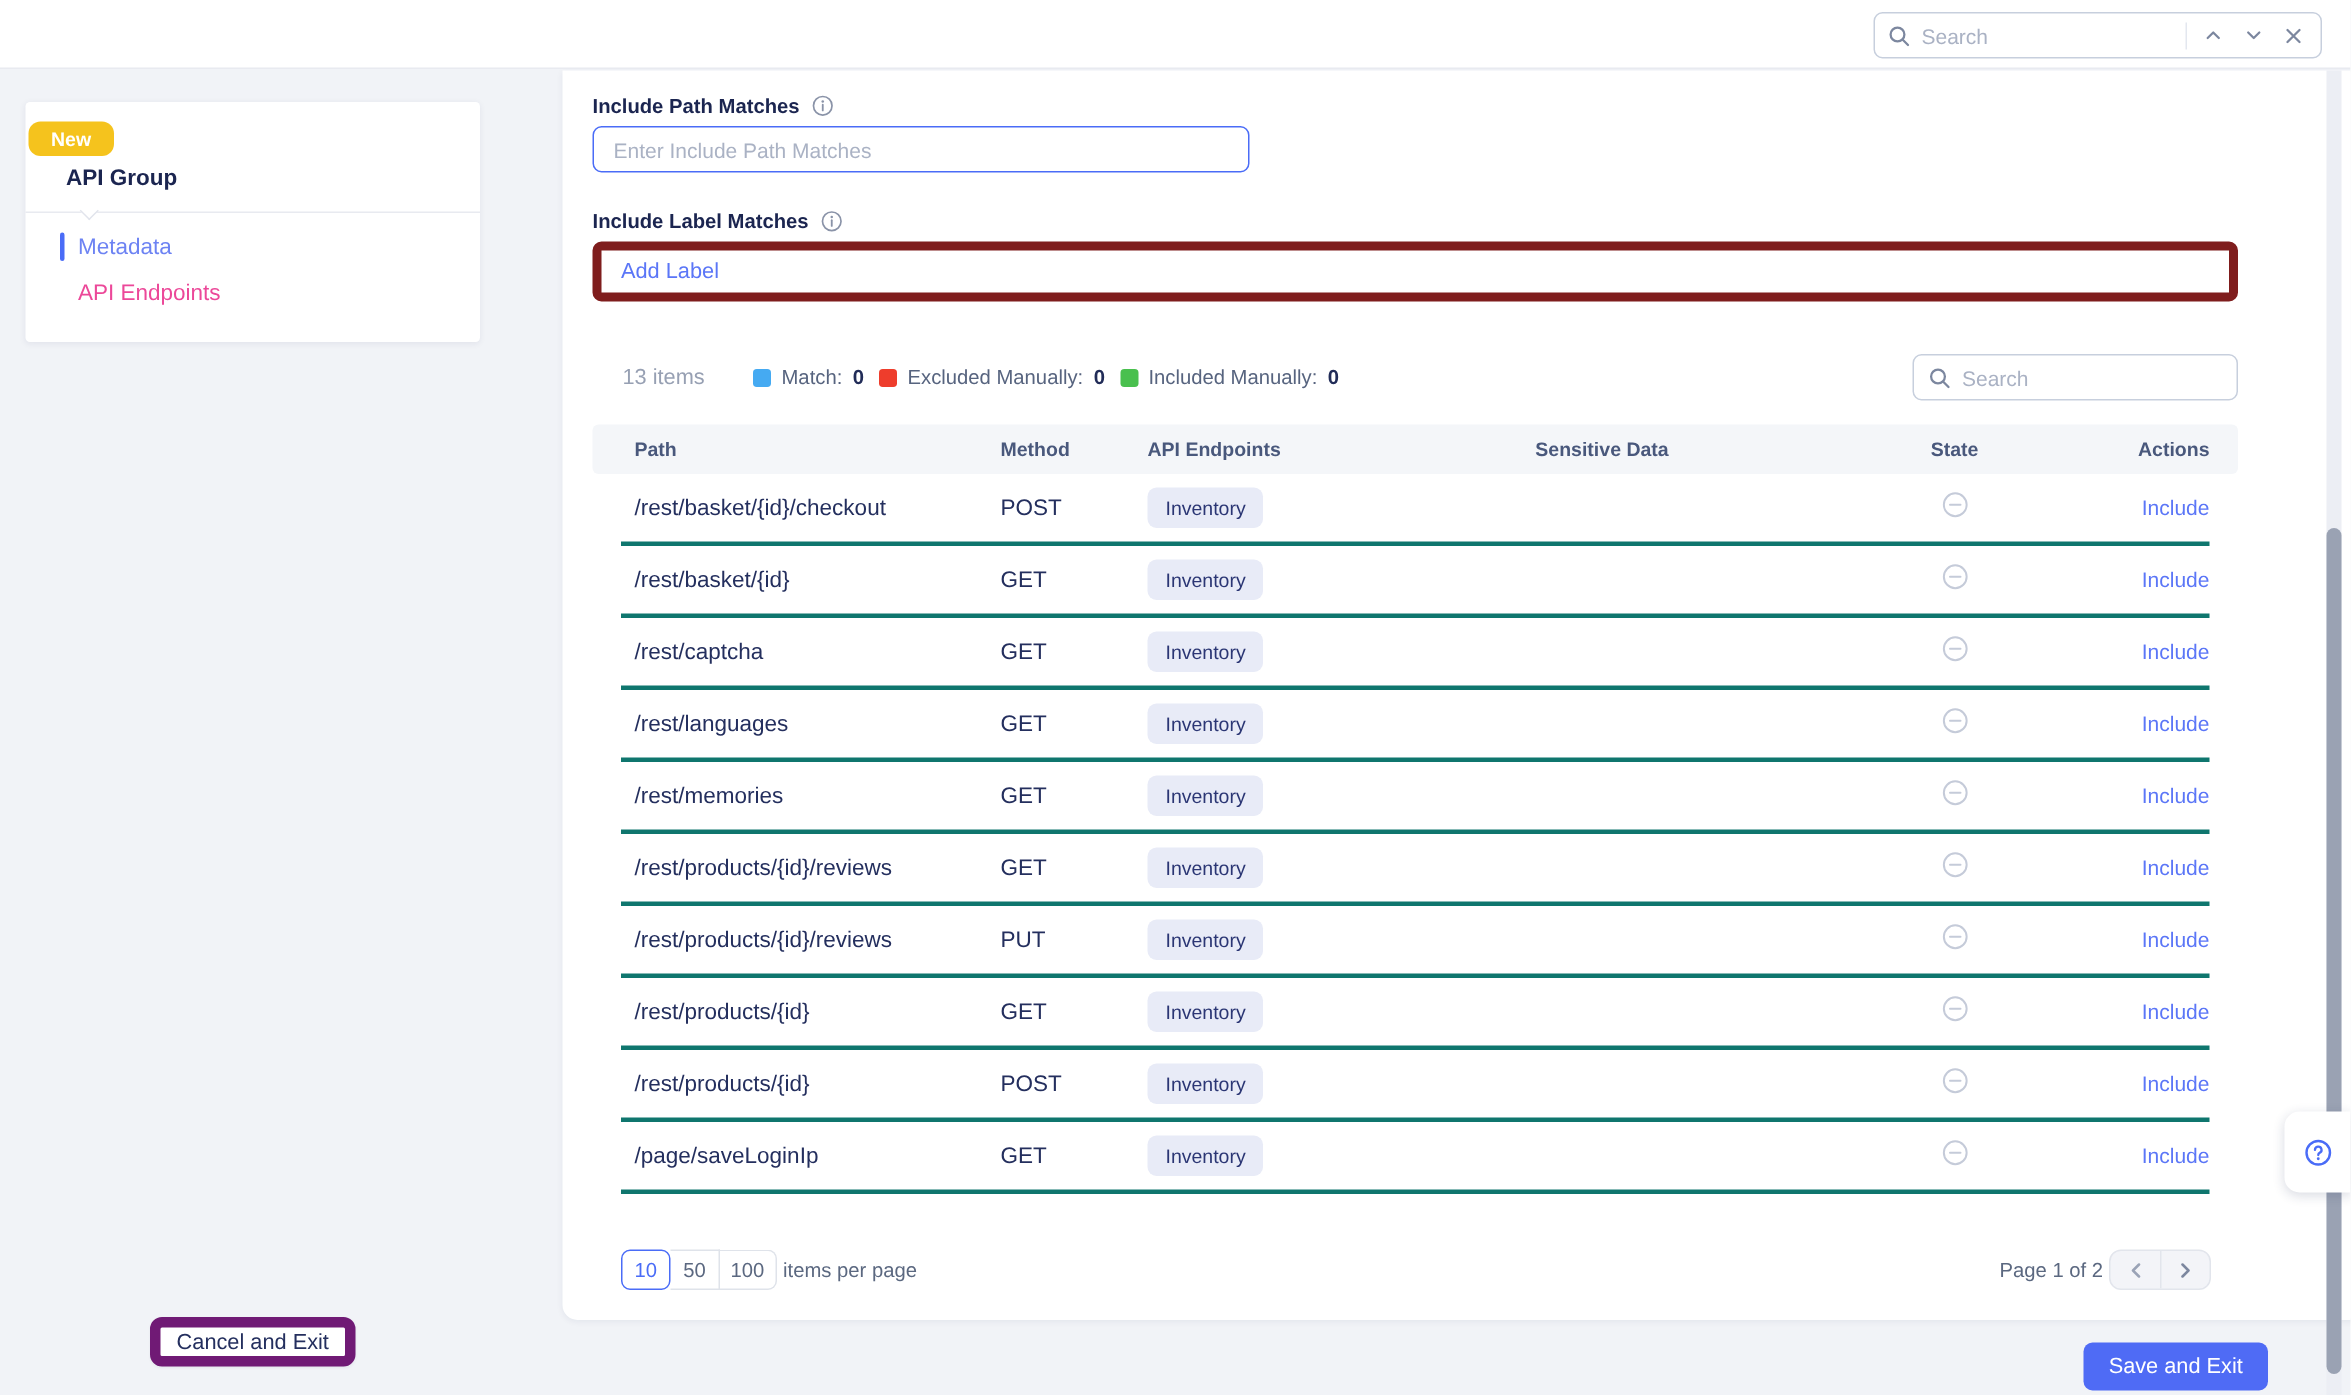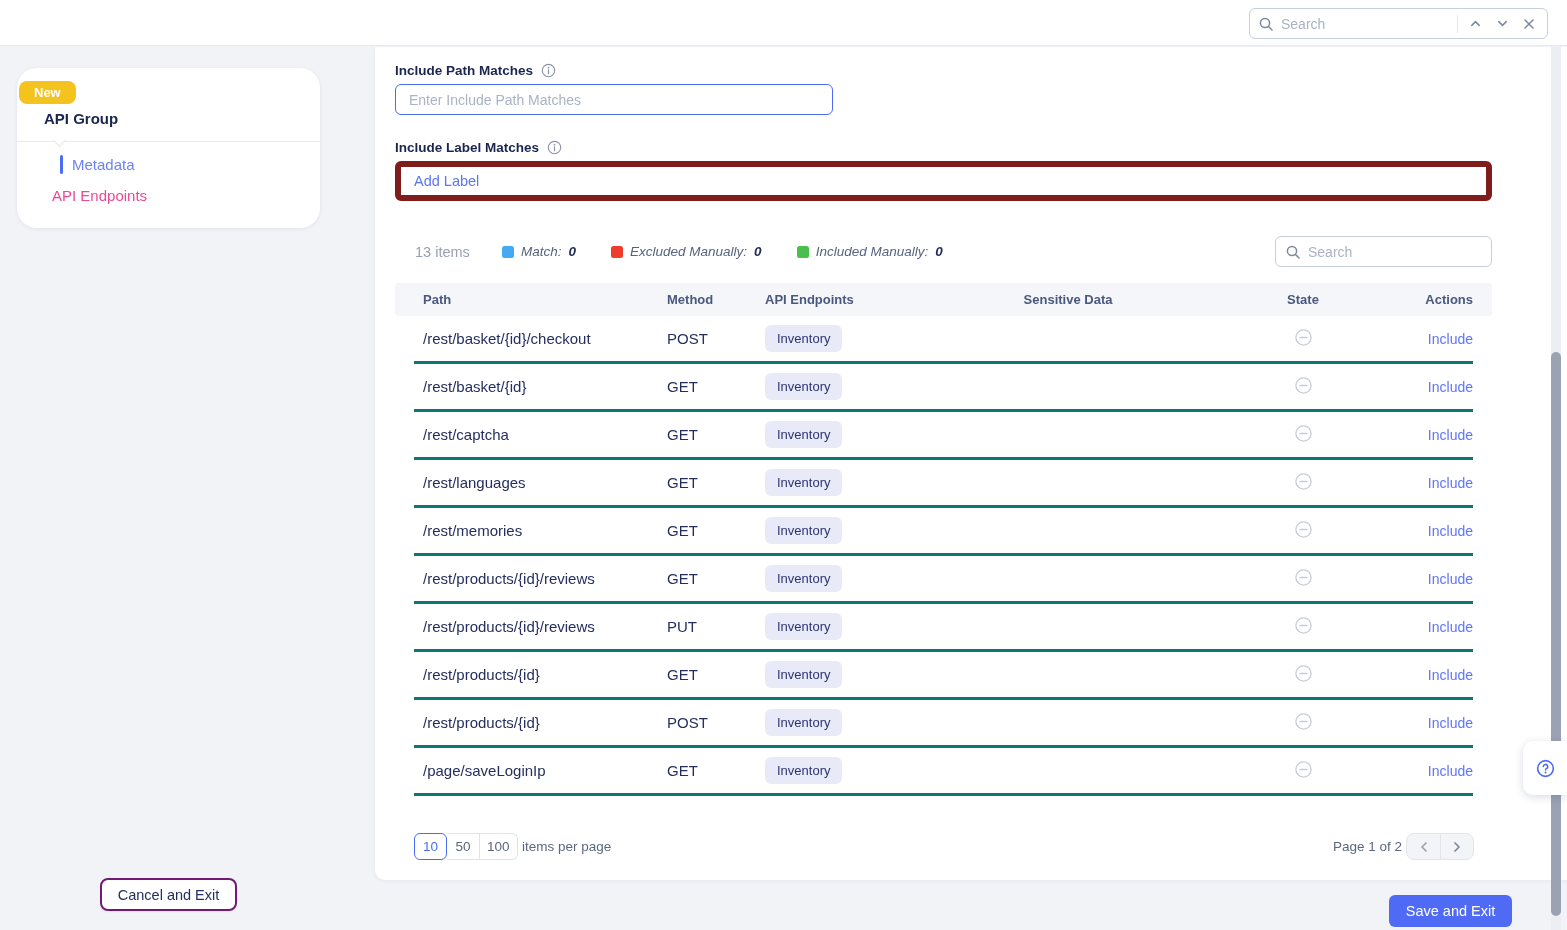--- a/index.html
+++ b/index.html
@@ -33,35 +33,35 @@
     font-family:"Liberation Sans", sans-serif; background:transparent; min-width:0;
   }
   .top-search input::placeholder, .tbl-search input::placeholder,
   .field-input::placeholder { color:#aab2c4; }
   .ts-divider { width:1px; height:18px; background:#e3e7ef; }
   .ts-btn { display:flex; align-items:center; justify-content:center; width:20px; height:24px; cursor:pointer; }
 
   
   .side-card {
     position:absolute; left:17px; top:68px; width:303px; height:160px;
-    background:#fff; border-radius:20px; box-shadow:0 1px 4px rgba(25,35,80,.07);
+    background:#fff; border-radius:3px; box-shadow:0 1px 4px rgba(25,35,80,.07);
   }
   .new-badge {
     position:absolute; left:2px; top:13px; background:var(--yellow,#f5c31d);
     color:#fff; font-weight:bold; font-size:13px; padding:4px 15px; border-radius:8px;
   }
   .side-title { position:absolute; left:27px; top:42px; font-size:15px; font-weight:bold; color:#1b2550; }
   .side-divider { position:absolute; left:0; top:73px; width:100%; height:1px; background:#e8eaf0; }
   .side-notch {
     position:absolute; left:38px; top:68px; width:9px; height:9px; background:#fff;
     border-right:1px solid #e1e4ec; border-bottom:1px solid #e1e4ec;
     transform:rotate(45deg); z-index:2;
   }
   .nav-item { position:absolute; left:0; width:100%; height:24px; display:flex; align-items:center; cursor:pointer; font-size:15px; }
-  .nav-item.active { top:84px; color:#6d83f3;margin-left:20px; }
+  .nav-item.active { top:84px; color:#6d83f3; }
   .nav-item.plain  { top:115px; color:#ec4899; }
   .nav-bar { position:absolute; left:23px; width:3px; height:19px; background:var(--accent,#4a6cf7); border-radius:2px; }
   .nav-label { margin-left:35px; }
 
   
   .main-card {
     position:absolute; left:375px; top:47px; width:1312px; height:833px;
     background:#fff; border-radius:0 0 10px 10px; box-shadow:0 1px 4px rgba(25,35,80,.06);
   }
   .field-label { position:absolute; left:20px; display:flex; align-items:center; gap:8px;
@@ -74,21 +74,21 @@
     font-size:14px; color:#242f5e; outline:none; font-family:"Liberation Sans", sans-serif;
   }
   .label-box {
     position:absolute; left:20px; top:114px; width:1097px; height:40px;
     border:6px solid #7f1d1d; border-radius:6px; display:flex; align-items:center; padding:0 13px;
   }
   .add-label { color:var(--link,#5b76f7); font-size:14.5px; cursor:pointer; }
 
   
   .items-count { position:absolute; left:40px; top:197px; font-size:14.5px; color:#97a0b3; }
-  .legend { position:absolute; left:127px; top:197px; display:flex; align-items:flex-start; gap:35px;font-style:italic; }
+  .legend { position:absolute; left:127px; top:197px; display:flex; align-items:flex-start; gap:10px; }
   .legend-item { display:flex; align-items:center; gap:7px; font-size:13.5px; color:#57647f; }
   .legend-swatch { width:12px; height:12px; border-radius:2.5px; }
   .legend-count { font-weight:bold; color:#212c58; }
   .tbl-search {
     position:absolute; left:900px; top:189px; width:217px; height:31px;
     border:1px solid #c7cfdd; border-radius:6px; display:flex; align-items:center; padding:0 9px; gap:7px; background:#fff;
   }
 
   
   .grid-cols { display:grid; grid-template-columns:253px 98px 160px 286px 184px 78px; align-items:center; }
@@ -126,21 +126,21 @@
   .page-nav {
     position:absolute; left:1031px; top:786px; height:27px; display:flex;
     border:1px solid #e2e5ec; border-radius:8px; overflow:hidden; background:#f3f4f8;
   }
   .pnav-btn { width:33px; display:flex; align-items:center; justify-content:center; cursor:pointer; }
   .pnav-btn + .pnav-btn { border-left:1px solid #e2e5ec; }
 
   
   .cancel-btn {
     position:absolute; left:100px; top:878px; width:137px; height:33px;
-    background:#fff; border:2px solid #701a75; border-radius:8px;
+    background:#fff; border:7px solid #701a75; border-radius:8px;
     display:flex; align-items:center; justify-content:center;
     font-size:14.5px; color:#242f5e; cursor:pointer; box-shadow:0 1px 2px rgba(20,30,70,.05); z-index:4;
   }
   .save-btn {
     position:absolute; left:1389px; top:895px; width:123px; height:32px;
     background:#4f6bf5; border:none; border-radius:6px;
     display:flex; align-items:center; justify-content:center;
     font-size:14.5px; color:#fff; cursor:pointer; z-index:4;
   }
 

